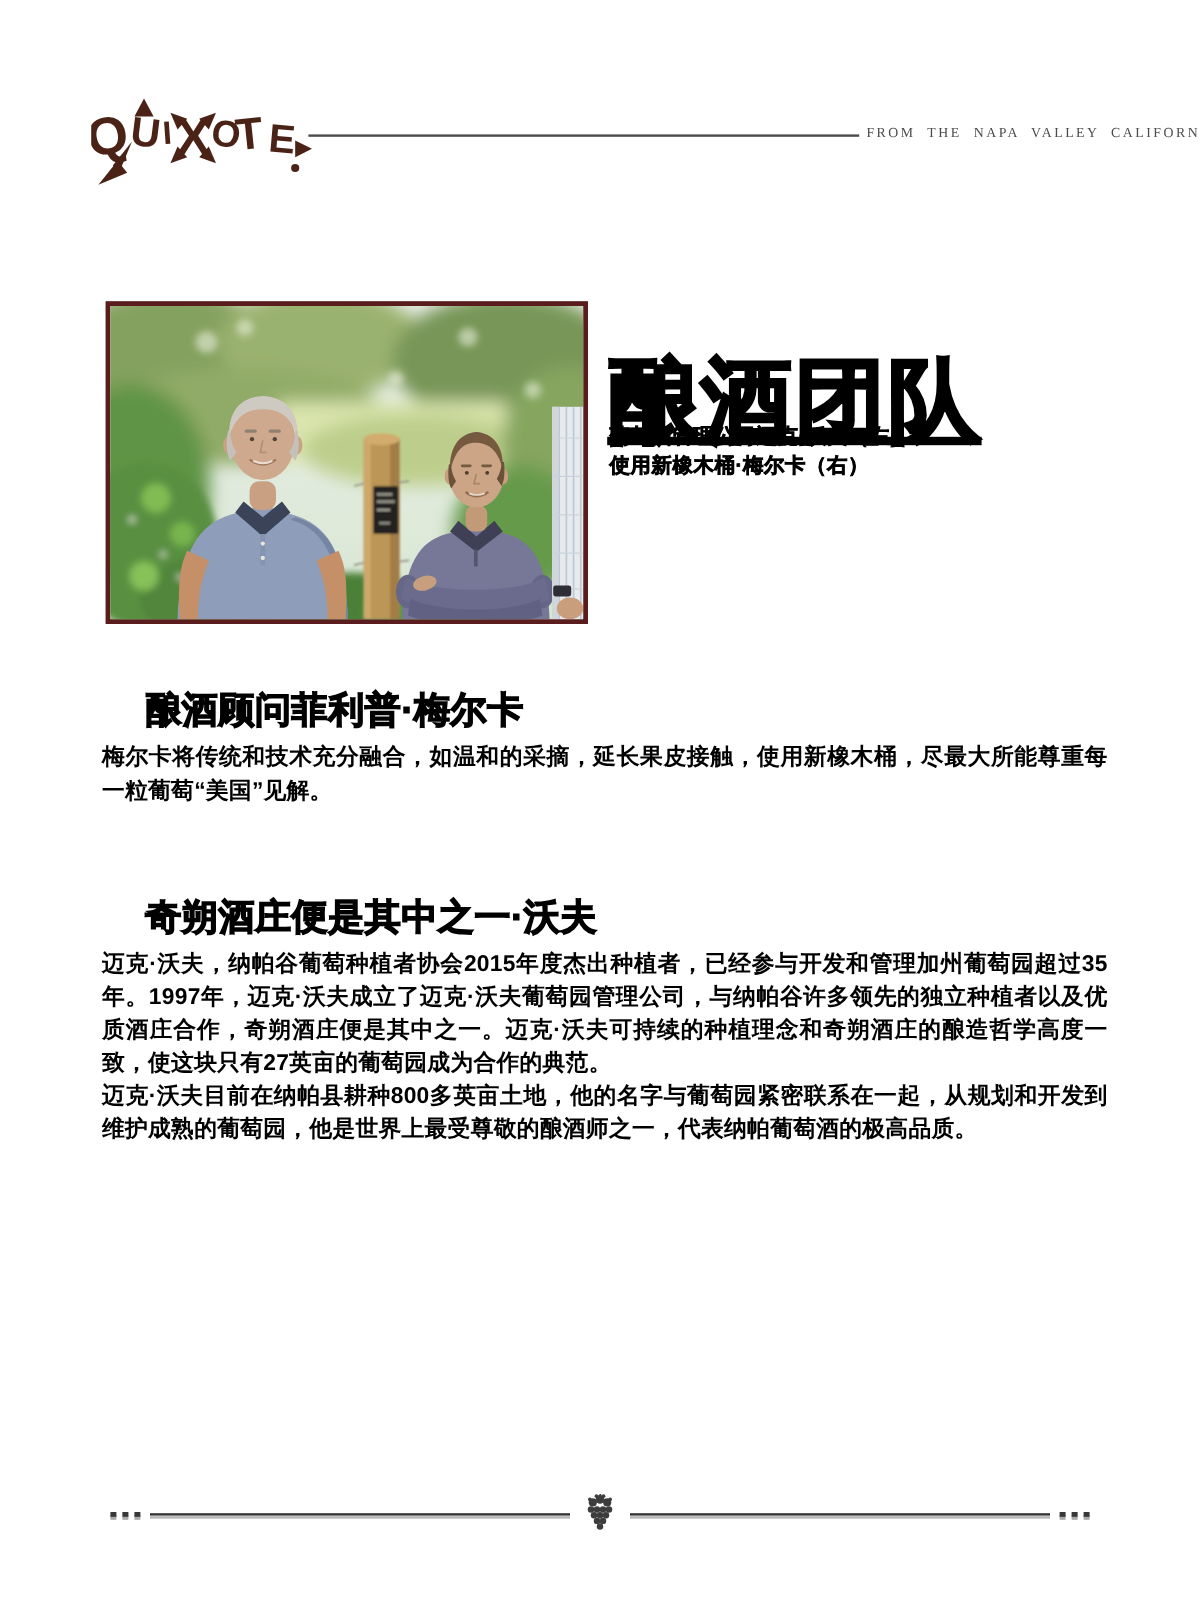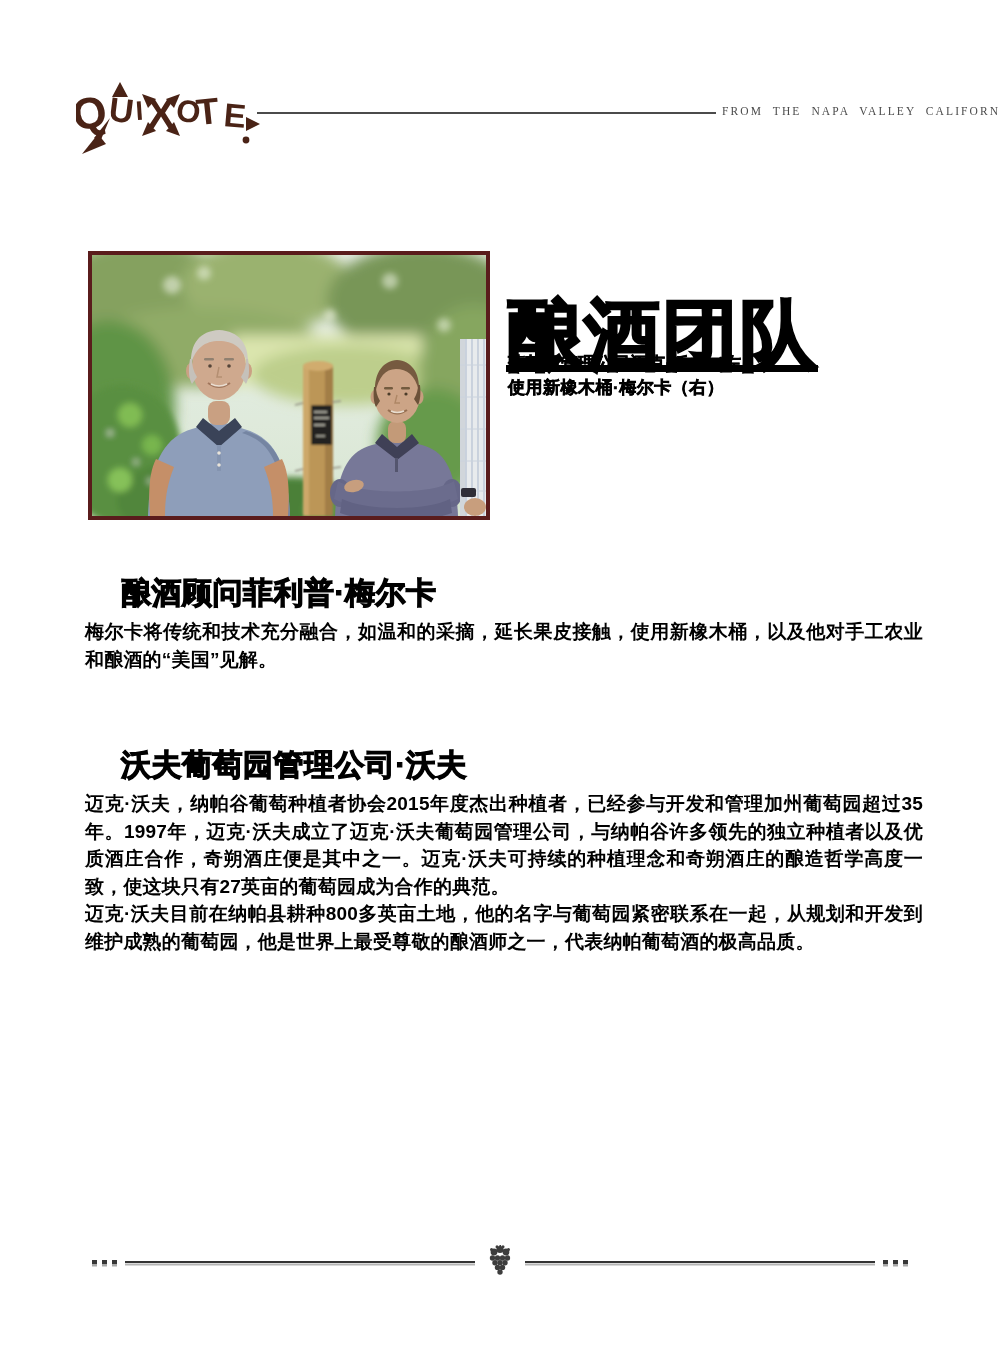--- a/index.html
+++ b/index.html
@@ -224,25 +224,25 @@
   </div>
 
   <h1 class="hero-title">酿酒团队</h1>
   <div class="hero-subtitles">
     <div>葡萄园管理公司迈克·沃夫（左）</div>
     <div>使用新橡木桶·梅尔卡（右）</div>
   </div>
 
   <section class="section section-1">
     <h2>酿酒顾问菲利普·梅尔卡</h2>
-    <p>梅尔卡将传统和技术充分融合，如温和的采摘，延长果皮接触，使用新橡木桶，以及他对手工农业和酿酒的“美国”见解。</p>
+    <p>梅尔卡将传统和技术充分融合，如温和的采摘，延长果皮接触，使用新橡木桶，尽最大所能尊重每一粒葡萄“美国”见解。</p>
   </section>
 
   <section class="section section-2">
-    <h2>沃夫葡萄园管理公司·沃夫</h2>
+    <h2>奇朔酒庄便是其中之一·沃夫</h2>
     <p>迈克·沃夫，纳帕谷葡萄种植者协会2015年度杰出种植者，已经参与开发和管理加州葡萄园超过35年。1997年，迈克·沃夫成立了迈克·沃夫葡萄园管理公司，与纳帕谷许多领先的独立种植者以及优质酒庄合作，奇朔酒庄便是其中之一。迈克·沃夫可持续的种植理念和奇朔酒庄的酿造哲学高度一致，使这块只有27英亩的葡萄园成为合作的典范。</p>
     <p>迈克·沃夫目前在纳帕县耕种800多英亩土地，他的名字与葡萄园紧密联系在一起，从规划和开发到维护成熟的葡萄园，他是世界上最受尊敬的酿酒师之一，代表纳帕葡萄酒的极高品质。</p>
   </section>
 
   <footer class="footer-divider">
     <span class="divider-dots dots-left">
         <i></i>
         <i></i>
         <i></i>
       </span>

